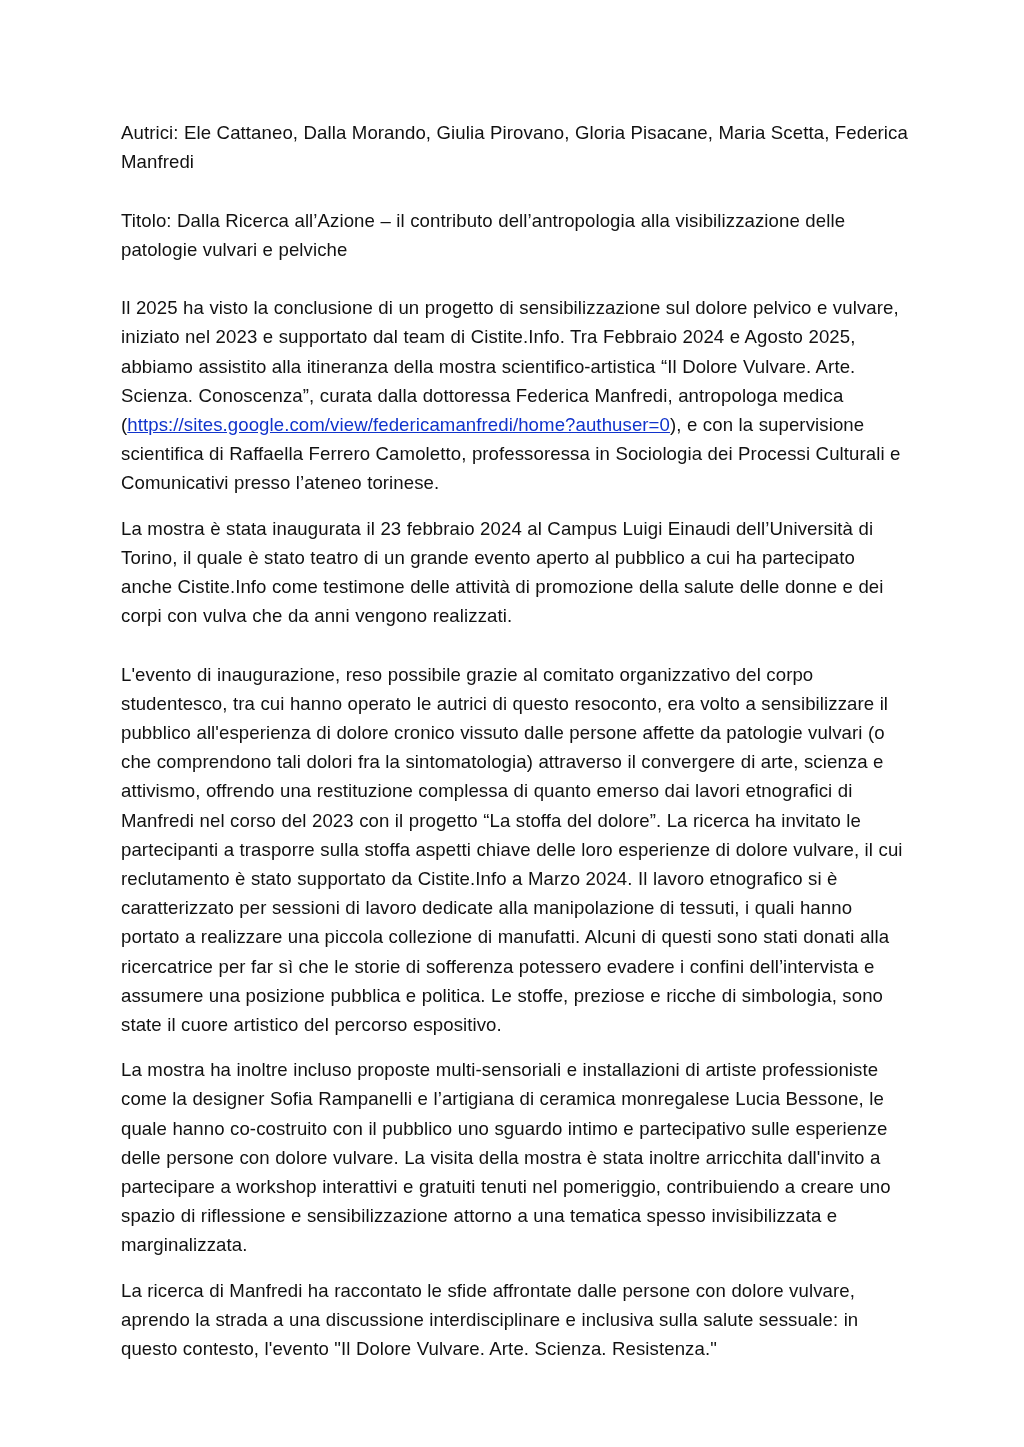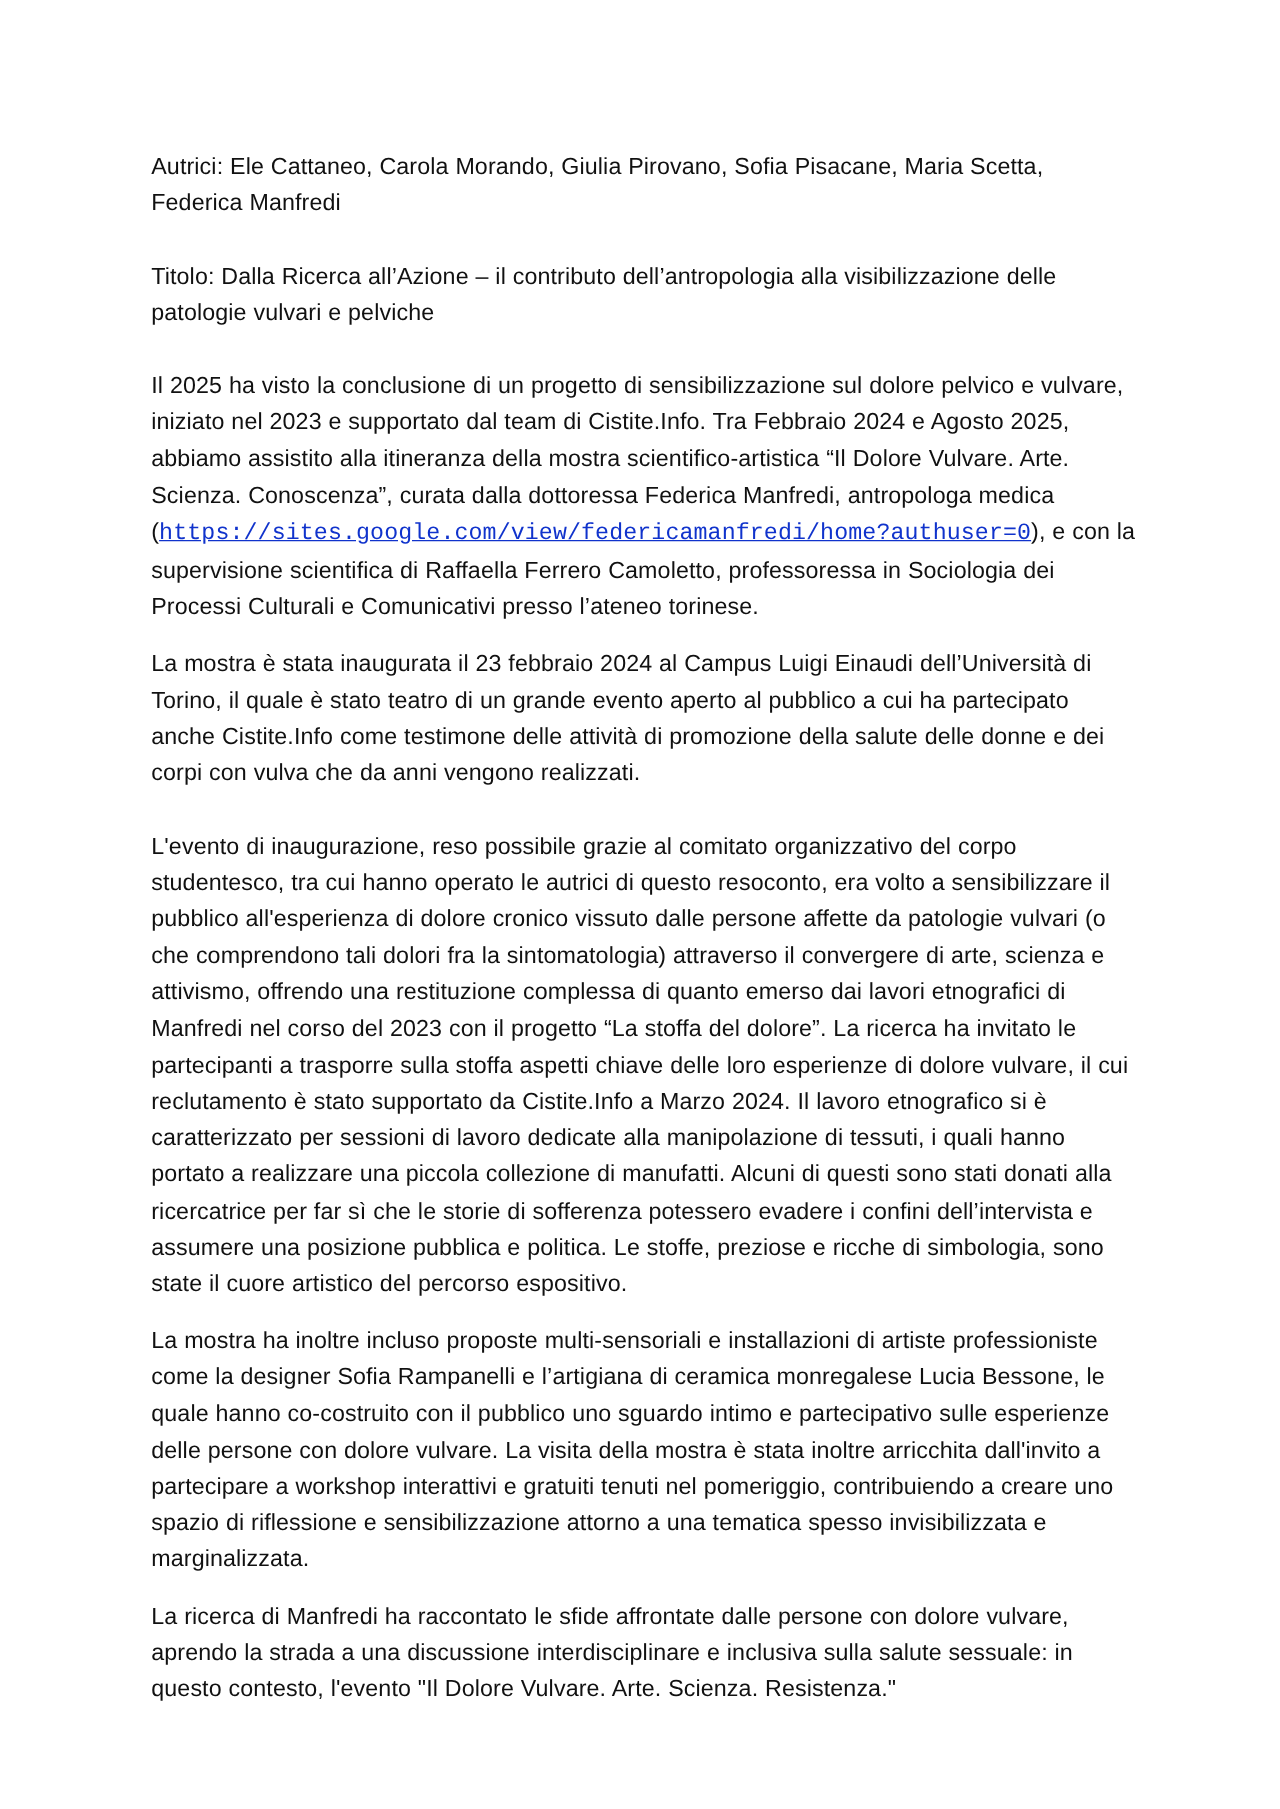--- a/index.html
+++ b/index.html
@@ -37,30 +37,29 @@
   p.block + p.block {
     margin-top: 16px;
   }
   .spacer {
     height: 29.2px;
   }
   a.doc-link {
     color: #1033cc;
     text-decoration: underline;
     text-underline-offset: 1px;
-    font-family: Liberation Mono, monospace;
   }
 </style>
 </head>
 <body>
 
 <div class="page">
   <div class="doc-body">
 
-    <p class="block">Autrici: Ele Cattaneo, Carola Morando, Giulia Pirovano, Sofia Pisacane, Maria Scetta, Federica Manfredi</p>
+    <p class="block">Autrici: Ele Cattaneo, Dalla Morando, Giulia Pirovano, Gloria Pisacane, Maria Scetta, Federica Manfredi</p>
 
     <div class="spacer"></div>
 
     <p class="block">Titolo: Dalla Ricerca all’Azione – il contributo dell’antropologia alla visibilizzazione delle patologie vulvari e pelviche</p>
 
     <div class="spacer"></div>
 
     <p class="block"><span>Il 2025 ha visto la conclusione di un progetto di sensibilizzazione sul dolore pelvico e vulvare, iniziato nel 2023 e supportato dal team di Cistite.Info. Tra Febbraio 2024 e Agosto 2025, abbiamo assistito alla itineranza della mostra scientifico-artistica “Il Dolore Vulvare. Arte. Scienza. Conoscenza”, curata dalla dottoressa Federica Manfredi, antropologa medica </span><span>(</span><a class="doc-link" href="#">https://sites.google.com/view/federicamanfredi/home?authuser=0</a><span>), e con la supervisione scientifica di Raffaella Ferrero Camoletto, professoressa in Sociologia dei Processi Culturali e Comunicativi presso l’ateneo torinese.</span></p>
 
     <p class="block">La mostra è stata inaugurata il 23 febbraio 2024 al Campus Luigi Einaudi dell’Università di Torino, il quale è stato teatro di un grande evento aperto al pubblico a cui ha partecipato anche Cistite.Info come testimone delle attività di promozione della salute delle donne e dei corpi con vulva che da anni vengono realizzati.</p>

